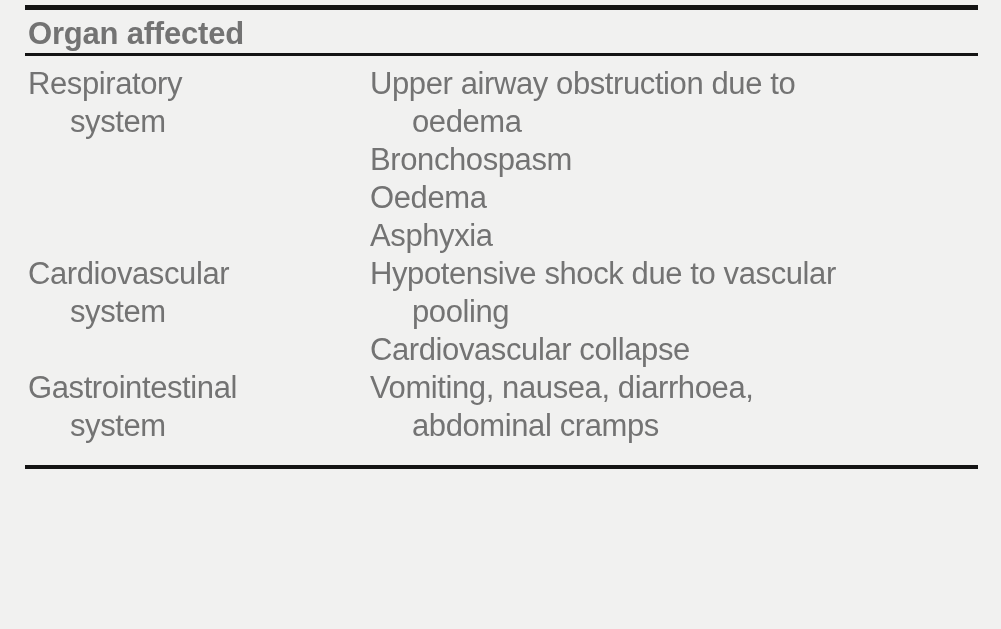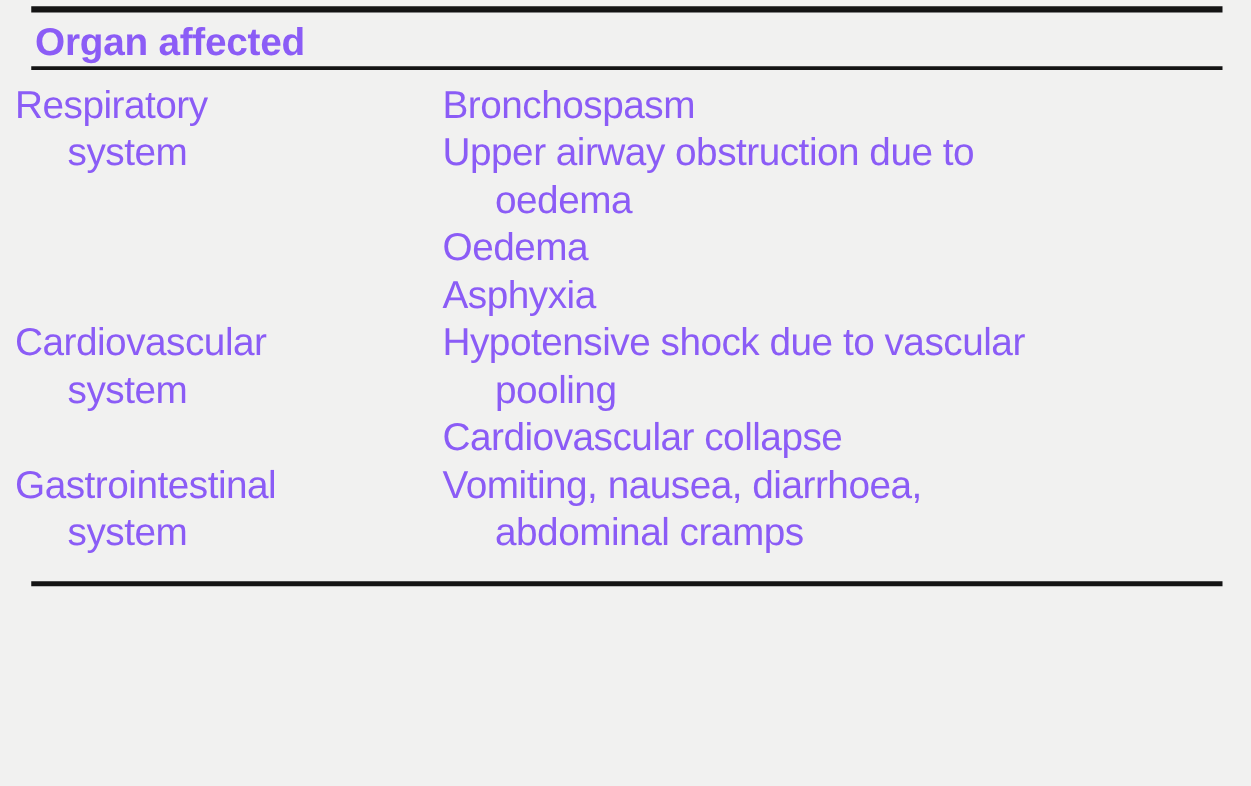--- a/index.html
+++ b/index.html
@@ -43,55 +43,55 @@
     line-height: 39px;
     font-weight: 700;
     letter-spacing: -0.2px;
   }
   .tbody {
     margin-top: 9px;
   }
   .trow {
     display: grid;
     grid-template-columns: 342px 1fr;
-    padding-left: 12px;
+    padding-left: 28px;
   }
   .cell {
     line-height: 38px;
   }
   .entry {
     white-space: pre-wrap;
     padding-left: 42px;
     text-indent: -42px;
   }
 </style>
 </head>
 <body>
 
-<div class="page" style="background: rgb(241, 241, 240); color: #8b5cf6;">
+<div class="page" style="background: rgb(241, 241, 240); color: #737373;">
 
   <div class="rule rule-top" style="background: rgb(20, 20, 20);"></div>
 
   <div class="header-row">
     <div class="hcell">Organ affected</div>
   </div>
 
   <div class="rule rule-header" style="background: rgb(20, 20, 20);"></div>
 
   <div class="tbody">
 
     <div class="trow">
       <div class="cell">
         <div class="entry">Respiratory
 system</div>
       </div>
       <div class="cell">
-        <div class="entry">Bronchospasm</div>
         <div class="entry">Upper airway obstruction due to
 oedema</div>
+        <div class="entry">Bronchospasm</div>
         <div class="entry">Oedema</div>
         <div class="entry">Asphyxia</div>
       </div>
     </div>
 
     <div class="trow">
       <div class="cell">
         <div class="entry">Cardiovascular
 system</div>
       </div>

